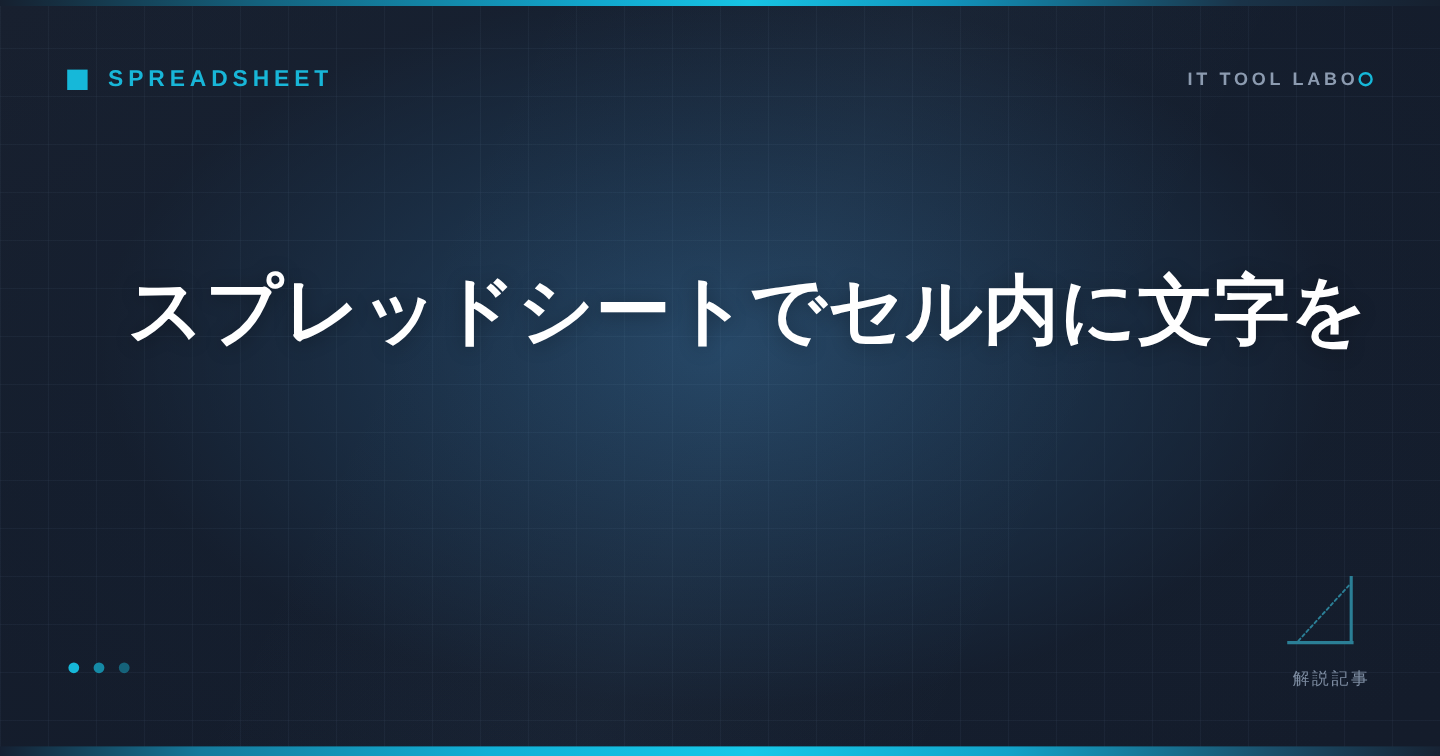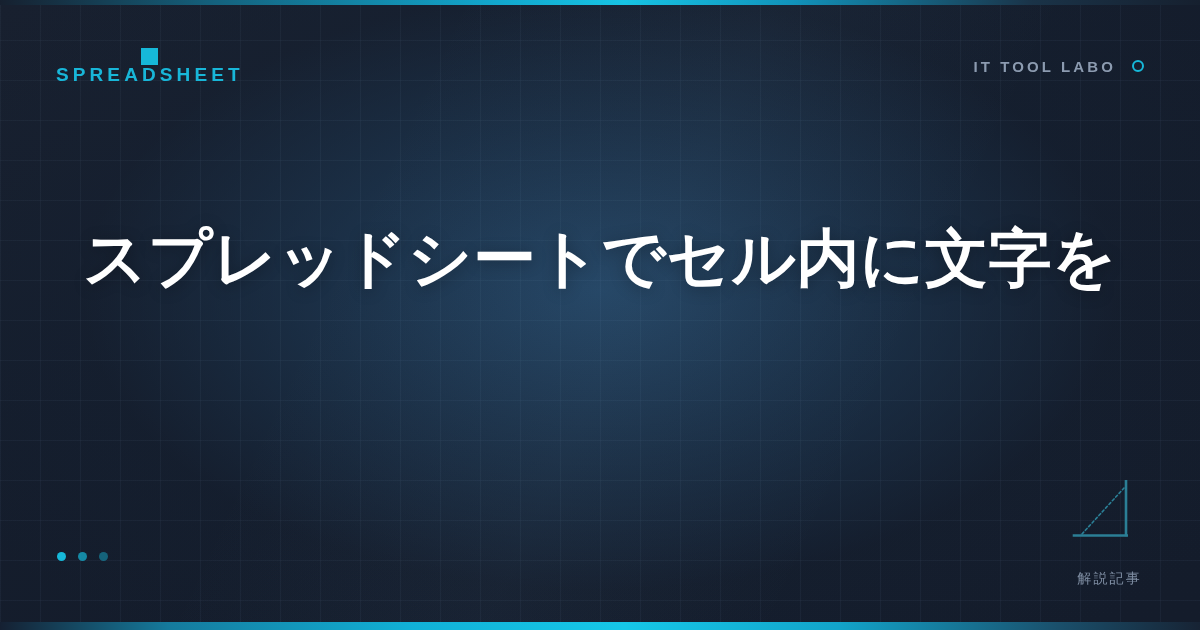--- a/index.html
+++ b/index.html
@@ -66,40 +66,39 @@
     left: 56px;
     right: 56px;
     height: 28px;
     display: flex;
     align-items: center;
     justify-content: space-between;
   }
   .brand-left {
     display: flex;
     align-items: center;
-    flex-direction: column;
+    gap: 17px;
   }
   .brand-square {
     width: 17px;
     height: 17px;
     background: #16b8d9;
     display: block;
   }
   .brand-label {
     color: #18b6d8;
     font-size: 19px;
     font-weight: bold;
     letter-spacing: 4.1px;
     line-height: 1;
     white-space: nowrap;
   }
   .brand-right {
     display: flex;
     align-items: center;
-    gap: 16px;
   }
   .site-label {
     color: #8c9bb0;
     font-size: 15px;
     font-weight: bold;
     letter-spacing: 3.1px;
     line-height: 1;
     white-space: nowrap;
   }
   .brand-ring {
@@ -110,21 +109,21 @@
     box-sizing: border-box;
     display: block;
   }
 
   
   .title-block {
     position: absolute;
     left: 0;
     right: 0;
     top: 215px;
-    text-align: center;
+    text-align: right;
     padding: 0 60px;
     box-sizing: border-box;
   }
   .title-line {
     color: #ffffff;
     font-family: "DejaVu Sans", "Liberation Sans", sans-serif;
     font-weight: bold;
     font-size: 63px;
     line-height: 88px;
     letter-spacing: 0.5px;
@@ -155,21 +154,21 @@
   .corner-mark {
     position: absolute;
     right: 72px;
     bottom: 92px;
     width: 62px;
     height: 58px;
   }
   .corner-caption {
     position: absolute;
     right: 58px;
-    bottom: 44px;
+    bottom: 56px;
     color: #7e8da2;
     font-family: Liberation Mono, monospace;
     font-size: 14px;
     letter-spacing: 2.2px;
     line-height: 1;
     white-space: nowrap;
     margin-top: 40px;
   }
 </style>
 </head>

